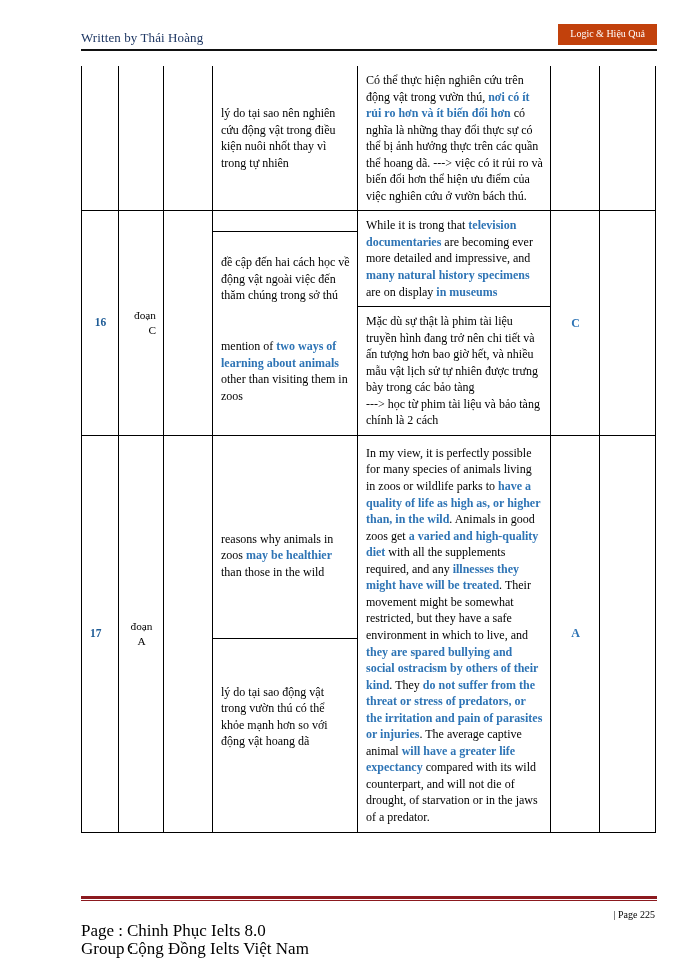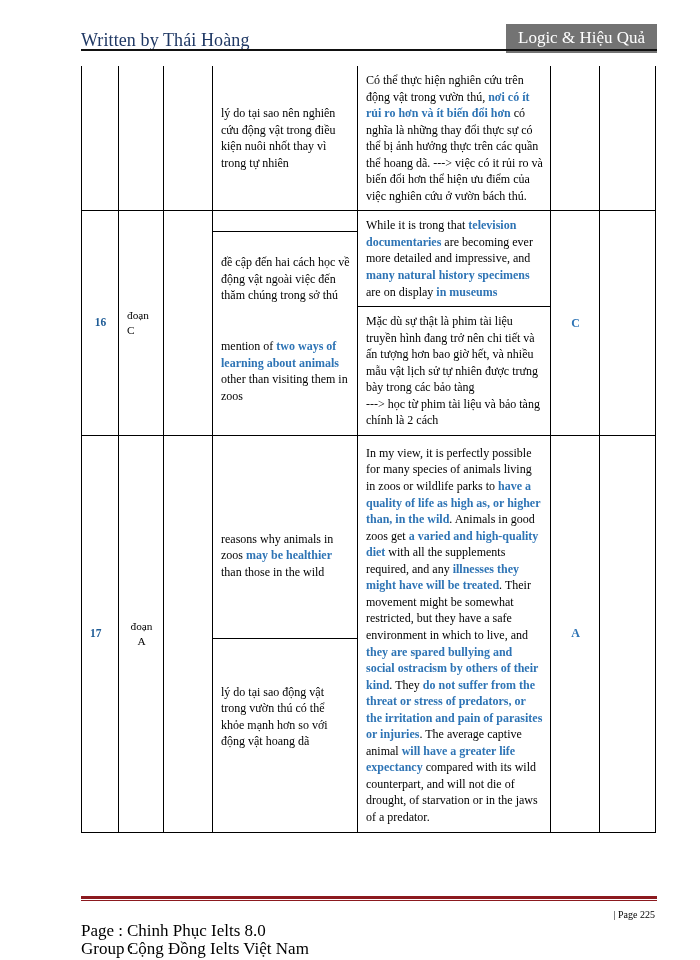--- a/index.html
+++ b/index.html
@@ -20,32 +20,32 @@
   .page-header {
     position: absolute;
     left: 0; top: 0;
     width: 700px;
     height: 56px;
   }
   .header-author {
     position: absolute;
     left: 81px;
     top: 30px;
-    font-size: 18px;
+    font-size: 13px;
     color: #1f3864;
     letter-spacing: .1px;
     white-space: nowrap;
   }
   .header-badge {
     position: absolute;
     right: 43px;
     top: 24px;
-    background: #737373;
+    background: #c2410c;
     color: #ffffff;
-    font-size: 17px;
+    font-size: 10px;
     padding: 4px 12px 5px 12px;
     white-space: nowrap;
     line-height: 1.15;
     text-align: right;
   }
   .header-rule {
     position: absolute;
     left: 81px;
     top: 49px;
     width: 576px;
@@ -205,21 +205,21 @@
         <div class="cell-pad answer-label" style="text-align:center"></div>
       </td>
       <td class="cell-mid"></td>
     </tr>
 
     <tr class="row-sep">
       <td class="cell-mid">
         <div class="cell-pad num-label" style="text-align:center">16</div>
       </td>
       <td class="cell-mid">
-        <div class="cell-pad para-label" style="text-align:left">đoạn C</div>
+        <div class="cell-pad para-label" style="text-align:right">đoạn C</div>
       </td>
       <td class="cell-mid"></td>
       <td class="cell-top">
         <table class="subtable">
           <tbody>
               <tr>
                 <td class="sub-div" style="height:95px;vertical-align:middle">
             <div class="cell-pad"><span>đề cập đến hai cách học về động vật ngoài việc đến thăm chúng trong sở thú</span></div>
           </td>
               </tr>

